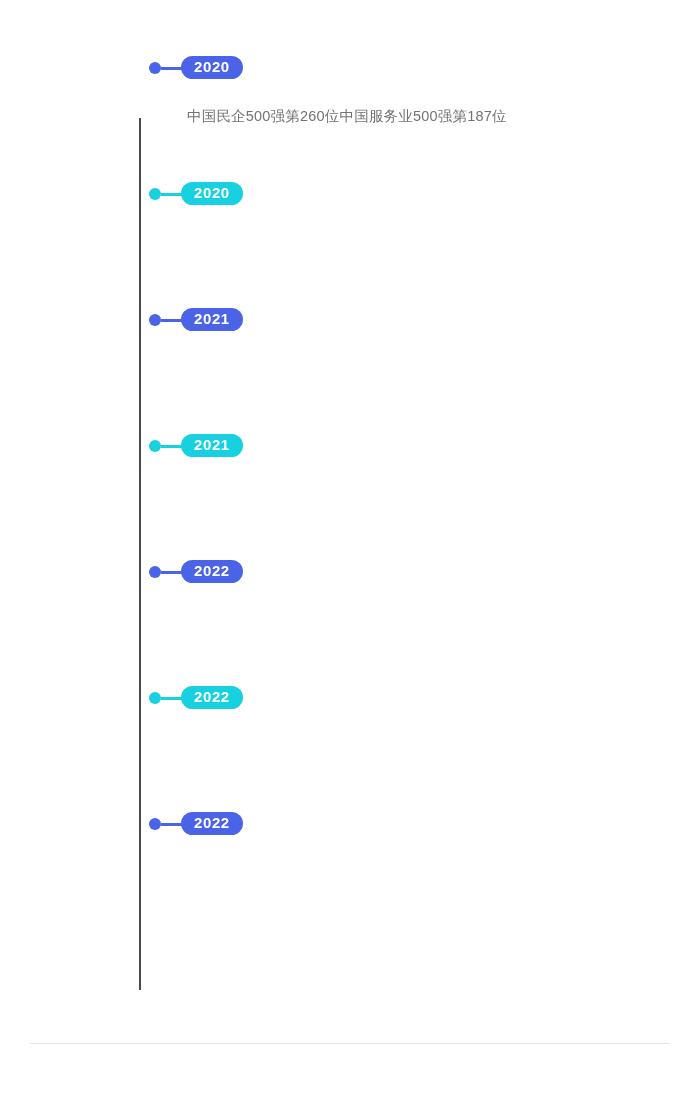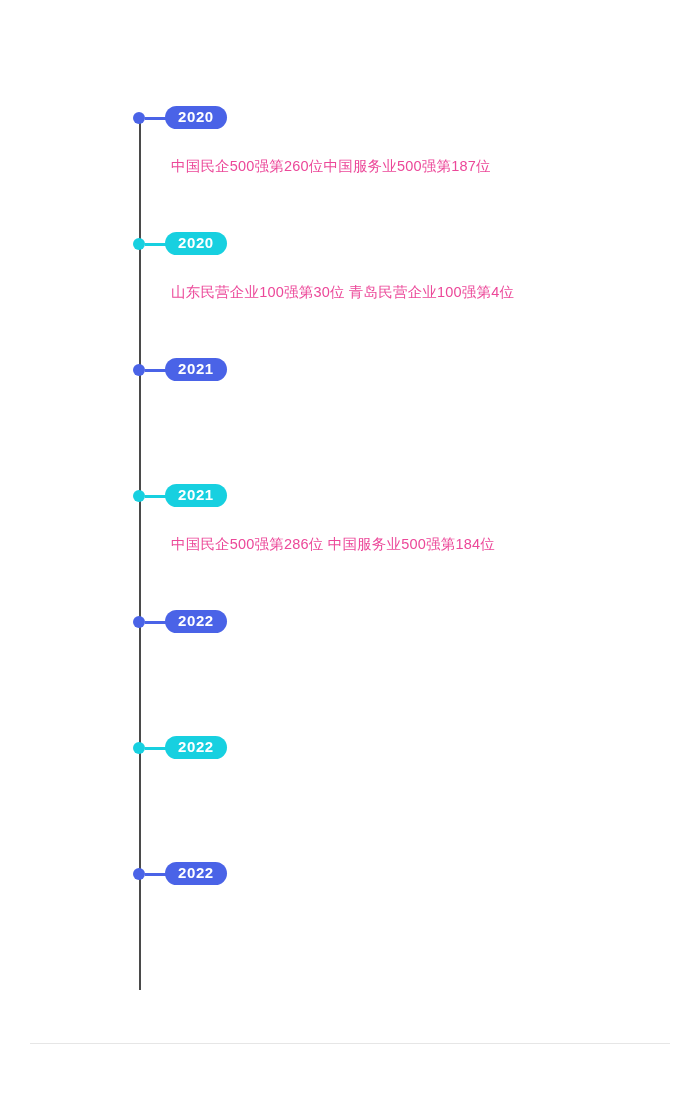--- a/index.html
+++ b/index.html
@@ -29,21 +29,22 @@
   .axis-line {
     position: absolute;
     left: 139px;
     top: 118px;
     width: 1.5px;
     height: 872px;
     background: #4a4a4a;
   }
   .events {
     position: relative;
-    padding-top: 102px;
+    padding-top: 52px;
+    margin-left: 16px;
   }
   .event {
     position: relative;
     height: 126px;
   }
   .event .node-dot {
     position: absolute;
     left: 133px;
     top: 10px;
     width: 12px;
@@ -83,21 +84,21 @@
   }
   .event.alt .year-pill {
     background: #17d0e0;
   }
   .event .desc {
     position: absolute;
     left: 171px;
     top: 52px;
     width: 480px;
     font-size: 14.5px;
-    color: #ec4899;
+    color: #737373;
     line-height: 24px;
     letter-spacing: 0.2px;
   }
   .bottom-rule {
     position: absolute;
     left: 30px;
     top: 1043px;
     width: 640px;
     height: 1px;
     background: #e6e6e6;
@@ -115,34 +116,32 @@
         <span class="node-dot"></span>
         <span class="connector"></span>
         <span class="year-pill">2020</span>
         <div class="desc">中国民企500强第260位中国服务业500强第187位</div>
       </div>
 
       <div class="event alt">
         <span class="node-dot"></span>
         <span class="connector"></span>
         <span class="year-pill">2020</span>
-        <div class="desc">山东民营企业100强第30位 青岛民营企业100强第4位</div>
       </div>
 
       <div class="event">
         <span class="node-dot"></span>
         <span class="connector"></span>
         <span class="year-pill">2021</span>
       </div>
 
       <div class="event alt">
         <span class="node-dot"></span>
         <span class="connector"></span>
         <span class="year-pill">2021</span>
-        <div class="desc">中国民企500强第286位 中国服务业500强第184位</div>
       </div>
 
       <div class="event">
         <span class="node-dot"></span>
         <span class="connector"></span>
         <span class="year-pill">2022</span>
       </div>
 
       <div class="event alt">
         <span class="node-dot"></span>

